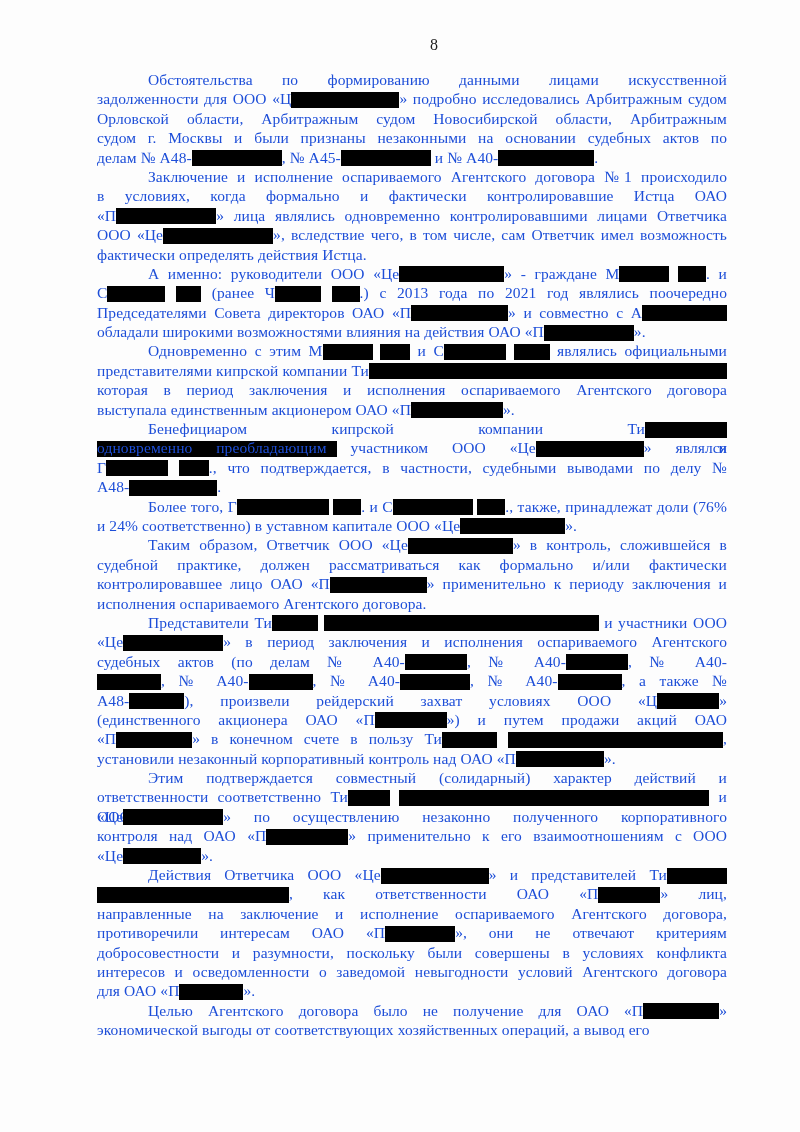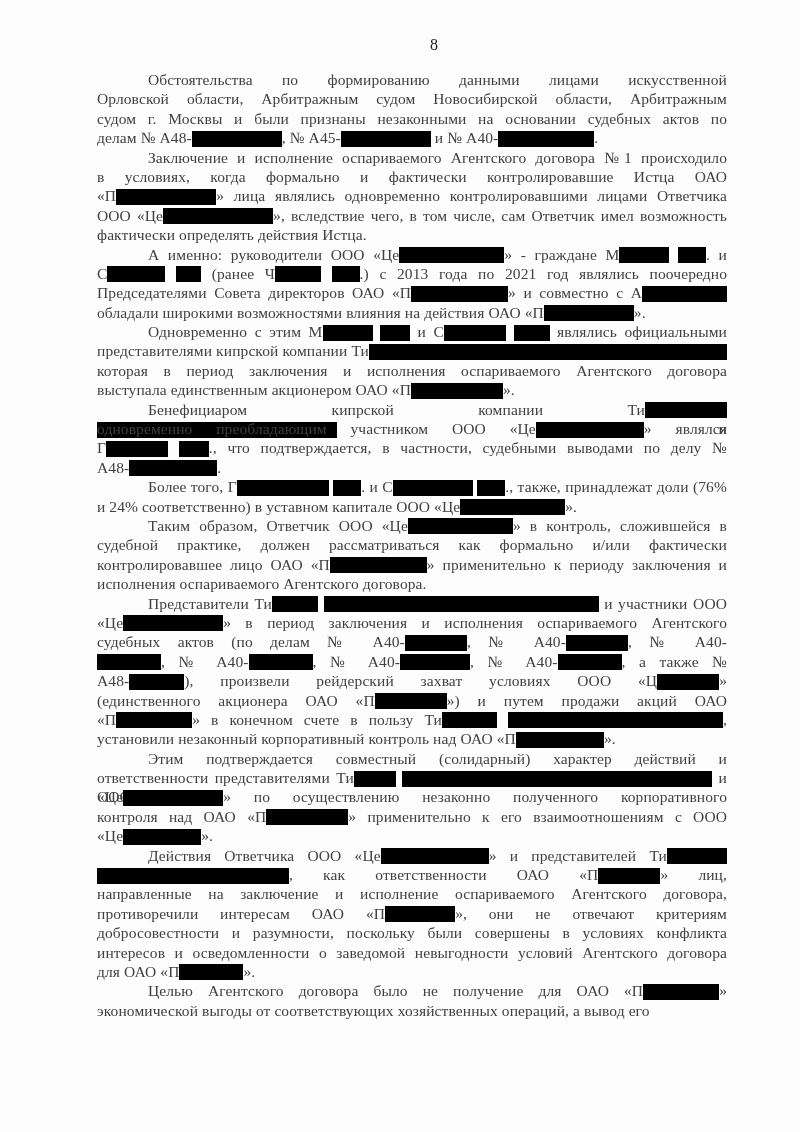--- a/index.html
+++ b/index.html
@@ -56,23 +56,24 @@
     height: 16px;
     background: #000;
     vertical-align: -3.5px;
   }
 </style>
 </head>
 <body>
 
 <div id="page" style="background: rgb(253, 253, 253);">
   <div id="page-number">8</div>
-  <div id="doc-body" style="color: #404040;">
+  <div id="doc-body" style="color: #1d4ed8;">
       <div class="para">
         <div class="line first"><span class="run">Обстоятельства по формированию данными лицами искусственной</span></div>
+        <div class="line"><span class="run">задолженности для ООО «Ц</span><span class="redact" style="width: 108px; background: rgb(0, 0, 0);"></span><span class="run">» подробно исследовались Арбитражным судом</span></div>
         <div class="line"><span class="run">Орловской области, Арбитражным судом Новосибирской области, Арбитражным</span></div>
         <div class="line"><span class="run">судом г. Москвы и были признаны незаконными на основании судебных актов по</span></div>
         <div class="line last"><span class="run">делам № А48-</span><span class="redact" style="width: 90px; background: rgb(0, 0, 0);"></span><span class="run">, № А45-</span><span class="redact" style="width: 90px; background: rgb(0, 0, 0);"></span><span class="run"> и № А40-</span><span class="redact" style="width: 96px; background: rgb(0, 0, 0);"></span><span class="run">.</span></div>
       </div>
       <div class="para">
         <div class="line first"><span class="run">Заключение и исполнение оспариваемого Агентского договора №1 происходило</span></div>
         <div class="line"><span class="run">в условиях, когда формально и фактически контролировавшие Истца ОАО</span></div>
         <div class="line"><span class="run">«П</span><span class="redact" style="width: 100px; background: rgb(0, 0, 0);"></span><span class="run">» лица являлись одновременно контролировавшими лицами Ответчика</span></div>
         <div class="line"><span class="run">ООО «Це</span><span class="redact" style="width: 110px; background: rgb(0, 0, 0);"></span><span class="run">», вследствие чего, в том числе, сам Ответчик имел возможность</span></div>
         <div class="line last"><span class="run">фактически определять действия Истца.</span></div>
@@ -110,21 +111,21 @@
         <div class="line"><span class="run">«Це</span><span class="redact" style="width: 100px; background: rgb(0, 0, 0);"></span><span class="run">» в период заключения и исполнения оспариваемого Агентского</span></div>
         <div class="line"><span class="run">судебных актов (по делам № А40-</span><span class="redact" style="width: 62px; background: rgb(0, 0, 0);"></span><span class="run">, № А40-</span><span class="redact" style="width: 62px; background: rgb(0, 0, 0);"></span><span class="run">, № А40-</span></div>
         <div class="line"><span class="redact" style="width: 64px; background: rgb(0, 0, 0);"></span><span class="run">, № А40-</span><span class="redact" style="width: 64px; background: rgb(0, 0, 0);"></span><span class="run">, № А40-</span><span class="redact" style="width: 70px; background: rgb(0, 0, 0);"></span><span class="run">, № А40-</span><span class="redact" style="width: 64px; background: rgb(0, 0, 0);"></span><span class="run">, а также №</span></div>
         <div class="line"><span class="run">А48-</span><span class="redact" style="width: 55px; background: rgb(0, 0, 0);"></span><span class="run">), произвели рейдерский захват условиях ООО «Ц</span><span class="redact" style="width: 62px; background: rgb(0, 0, 0);"></span><span class="run">»</span></div>
         <div class="line"><span class="run">(единственного акционера ОАО «П</span><span class="redact" style="width: 72px; background: rgb(0, 0, 0);"></span><span class="run">») и путем продажи акций ОАО</span></div>
         <div class="line"><span class="run">«П</span><span class="redact" style="width: 76px; background: rgb(0, 0, 0);"></span><span class="run">» в конечном счете в пользу Ти</span><span class="redact" style="width: 55px; background: rgb(0, 0, 0);"></span><span class="run"> </span><span class="redact" style="width: 215px; background: rgb(0, 0, 0);"></span><span class="run">,</span></div>
         <div class="line last"><span class="run">установили незаконный корпоративный контроль над ОАО «П</span><span class="redact" style="width: 88px; background: rgb(0, 0, 0);"></span><span class="run">».</span></div>
       </div>
       <div class="para">
         <div class="line first"><span class="run">Этим подтверждается совместный (солидарный) характер действий и</span></div>
-        <div class="line"><span class="run">ответственности представителями Ти</span><span class="redact" style="width: 42px; background: rgb(0, 0, 0);"></span><span class="run"> </span><span class="redact" style="width: 310px; background: rgb(0, 0, 0);"></span><span class="run"> и ООО</span></div>
+        <div class="line"><span class="run">ответственности соответственно Ти</span><span class="redact" style="width: 42px; background: rgb(0, 0, 0);"></span><span class="run"> </span><span class="redact" style="width: 310px; background: rgb(0, 0, 0);"></span><span class="run"> и ООО</span></div>
         <div class="line"><span class="run">«Це</span><span class="redact" style="width: 100px; background: rgb(0, 0, 0);"></span><span class="run">» по осуществлению незаконно полученного корпоративного</span></div>
         <div class="line"><span class="run">контроля над ОАО «П</span><span class="redact" style="width: 82px; background: rgb(0, 0, 0);"></span><span class="run">» применительно к его взаимоотношениям с ООО</span></div>
         <div class="line last"><span class="run">«Це</span><span class="redact" style="width: 78px; background: rgb(0, 0, 0);"></span><span class="run">».</span></div>
       </div>
       <div class="para">
         <div class="line first"><span class="run">Действия Ответчика ООО «Це</span><span class="redact" style="width: 108px; background: rgb(0, 0, 0);"></span><span class="run">» и представителей Ти</span><span class="redact" style="width: 60px; background: rgb(0, 0, 0);"></span></div>
         <div class="line"><span class="redact" style="width: 192px; background: rgb(0, 0, 0);"></span><span class="run">, как ответственности ОАО «П</span><span class="redact" style="width: 62px; background: rgb(0, 0, 0);"></span><span class="run">» лиц,</span></div>
         <div class="line"><span class="run">направленные на заключение и исполнение оспариваемого Агентского договора,</span></div>
         <div class="line"><span class="run">противоречили интересам ОАО «П</span><span class="redact" style="width: 70px; background: rgb(0, 0, 0);"></span><span class="run">», они не отвечают критериям</span></div>
         <div class="line"><span class="run">добросовестности и разумности, поскольку были совершены в условиях конфликта</span></div>

